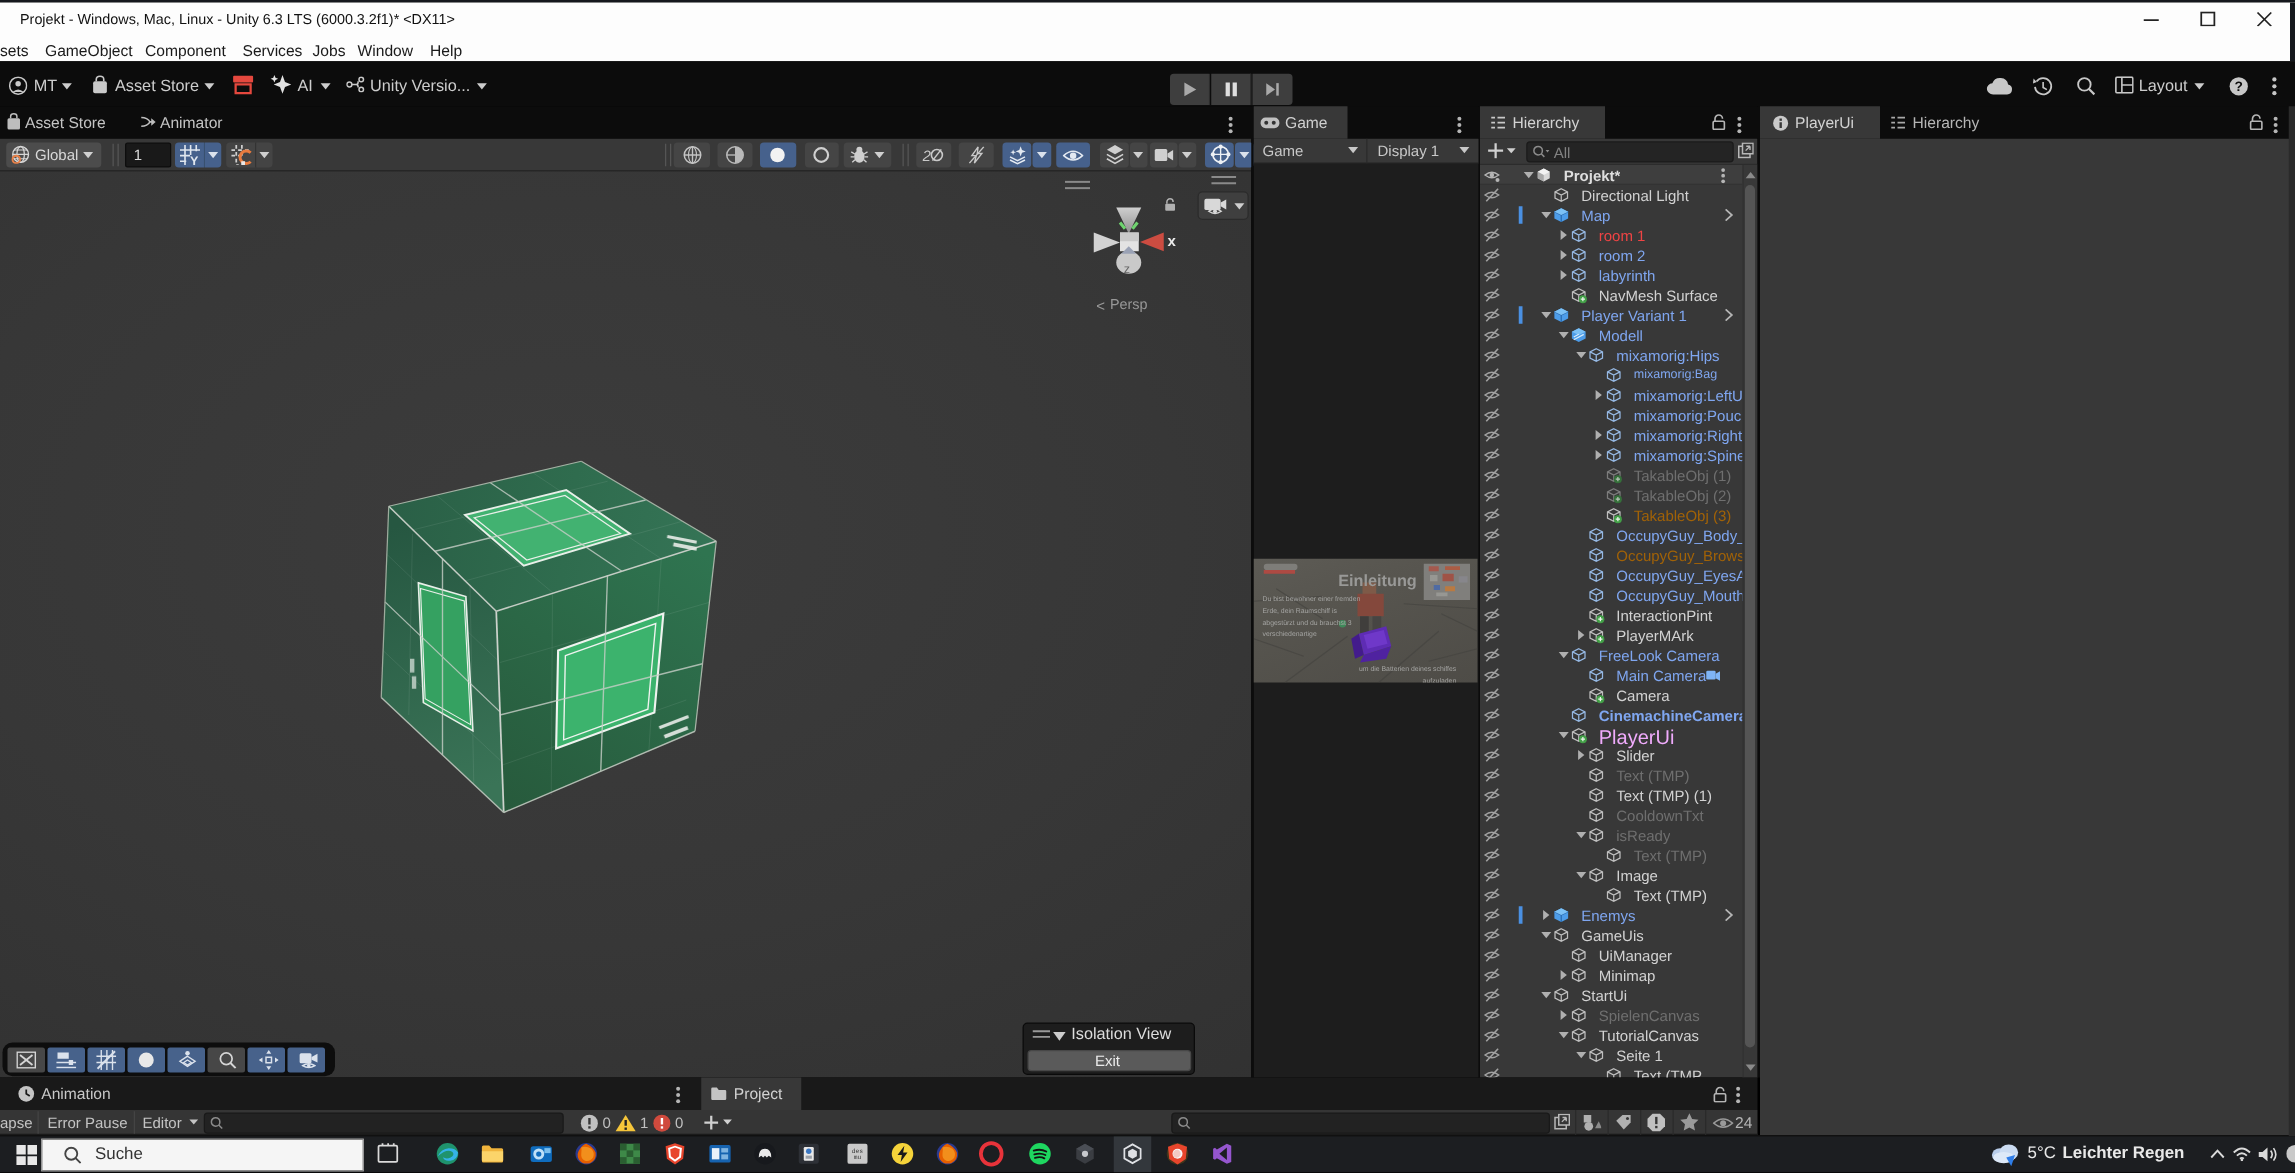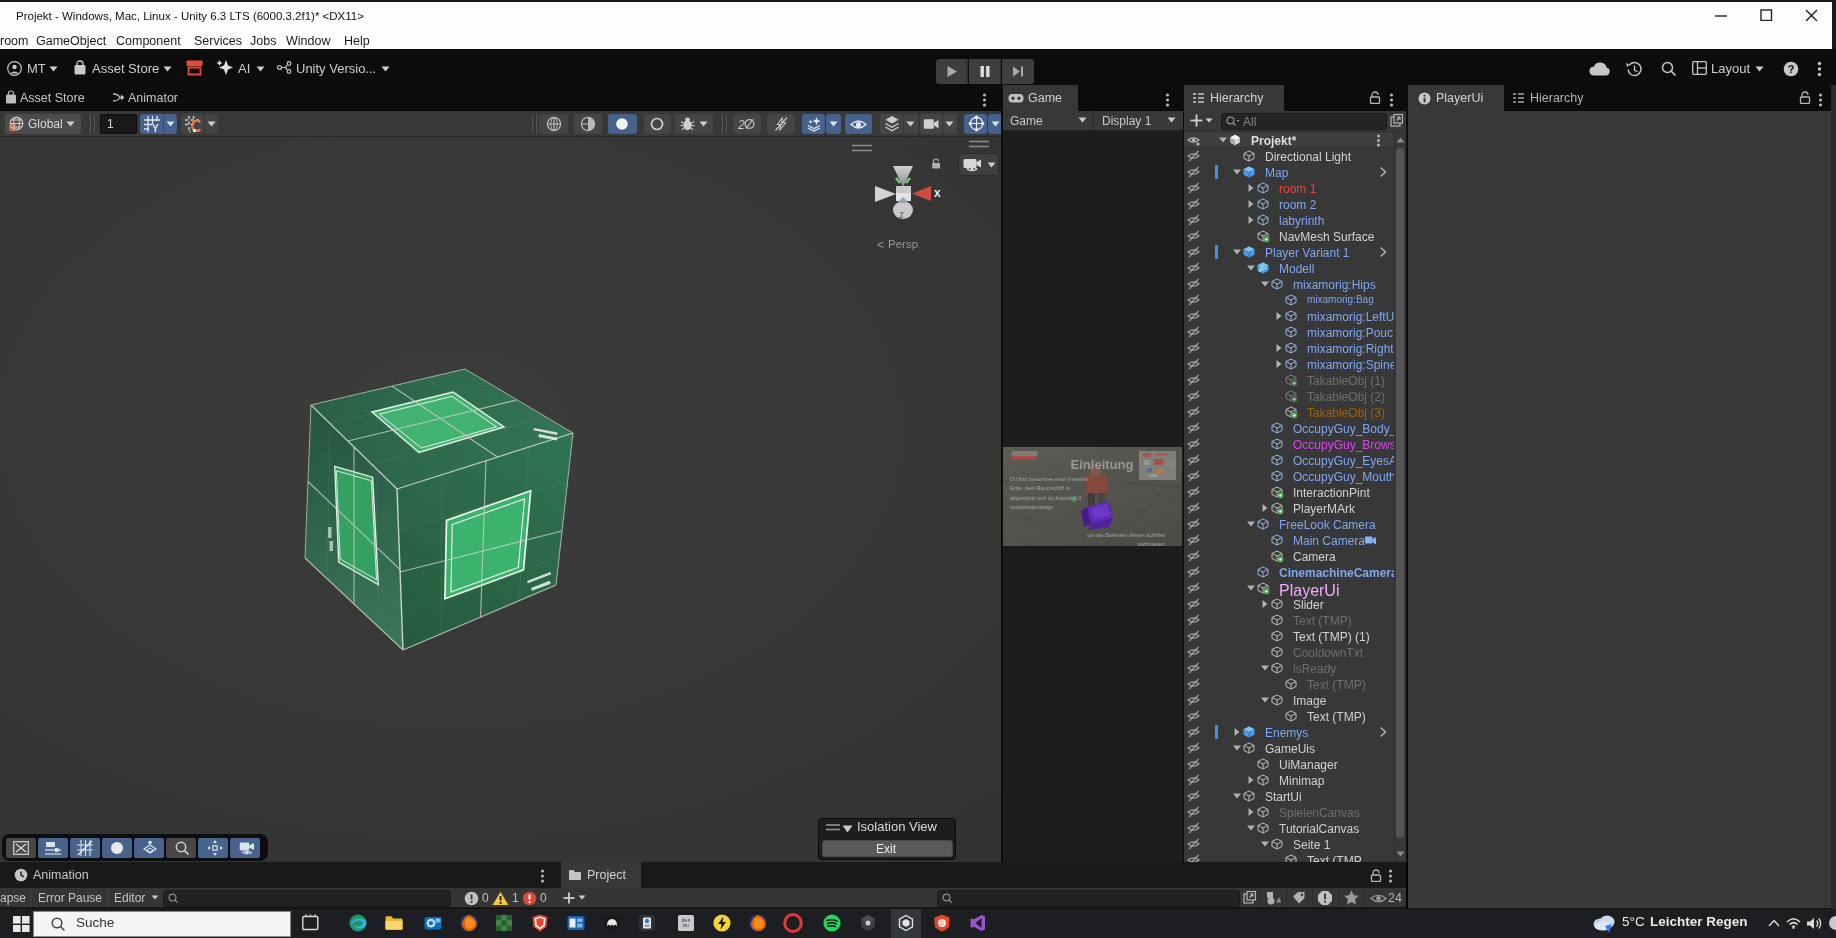--- a/index.html
+++ b/index.html
@@ -14,21 +14,21 @@
 <svg class="abs" style="left:1714px;top:10px;" width="14" height="12" viewBox="0 0 14 12">
     <line x1="1" y1="6" x2="13" y2="6" stroke="#222" stroke-width="1.4"></line>
   </svg>
 <svg class="abs" style="left:1760px;top:9px;" width="13" height="12" viewBox="0 0 13 12">
     <rect x="1" y="1" width="10.5" height="10.5" fill="none" stroke="#222" stroke-width="1.4"></rect>
   </svg>
 <svg class="abs" style="left:1805px;top:9px;" width="13" height="12" viewBox="0 0 13 12">
     <line x1="1" y1="1" x2="12" y2="12" stroke="#222" stroke-width="1.4"></line>
     <line x1="12" y1="1" x2="1" y2="12" stroke="#222" stroke-width="1.4"></line>
   </svg>
-<div class="txt" style="left:0px;top:34px;font-size:12.5px;color:#1a1a1a;font-weight:400;">room</div>
+<div class="txt" style="left:0px;top:34px;font-size:12.5px;color:#1a1a1a;font-weight:400;">sets</div>
 <div class="txt" style="left:36px;top:34px;font-size:12.5px;color:#1a1a1a;font-weight:400;">GameObject</div>
 <div class="txt" style="left:116px;top:34px;font-size:12.5px;color:#1a1a1a;font-weight:400;">Component</div>
 <div class="txt" style="left:194px;top:34px;font-size:12.5px;color:#1a1a1a;font-weight:400;">Services</div>
 <div class="txt" style="left:250px;top:34px;font-size:12.5px;color:#1a1a1a;font-weight:400;">Jobs</div>
 <div class="txt" style="left:286px;top:34px;font-size:12.5px;color:#1a1a1a;font-weight:400;">Window</div>
 <div class="txt" style="left:344px;top:34px;font-size:12.5px;color:#1a1a1a;font-weight:400;">Help</div>
 <div class="abs" style="left:0px;top:49px;width:1836px;height:36px;background:#0c0c0c;"></div>
 <svg class="abs" style="left:7px;top:61px;" width="15" height="15" viewBox="0 0 15 15">
     <circle cx="7.5" cy="7.5" r="6.8" fill="none" stroke="#c9c9c9" stroke-width="1.2"></circle>
     <circle cx="7.5" cy="6" r="2.2" fill="#c9c9c9"></circle>
@@ -556,21 +556,21 @@
 <div class="txt" style="left:1293px;top:277.5px;font-size:12px;color:#7fa6f0;font-weight:400;max-width:103px;overflow:hidden;">mixamorig:Hips</div>
 <div class="txt" style="left:1307px;top:293.5px;font-size:10px;color:#7fa6f0;font-weight:400;max-width:89px;overflow:hidden;">mixamorig:Bag</div>
 <div class="txt" style="left:1307px;top:309.5px;font-size:12px;color:#7fa6f0;font-weight:400;max-width:89px;overflow:hidden;">mixamorig:LeftU</div>
 <div class="txt" style="left:1307px;top:325.5px;font-size:12px;color:#7fa6f0;font-weight:400;max-width:89px;overflow:hidden;">mixamorig:Pouc</div>
 <div class="txt" style="left:1307px;top:341.5px;font-size:12px;color:#7fa6f0;font-weight:400;max-width:89px;overflow:hidden;">mixamorig:Right</div>
 <div class="txt" style="left:1307px;top:357.5px;font-size:12px;color:#7fa6f0;font-weight:400;max-width:89px;overflow:hidden;">mixamorig:Spine</div>
 <div class="txt" style="left:1307px;top:373.5px;font-size:12px;color:#6f6f6f;font-weight:400;max-width:89px;overflow:hidden;">TakableObj&nbsp;(1)</div>
 <div class="txt" style="left:1307px;top:389.5px;font-size:12px;color:#6f6f6f;font-weight:400;max-width:89px;overflow:hidden;">TakableObj&nbsp;(2)</div>
 <div class="txt" style="left:1307px;top:405.5px;font-size:12px;color:#a16207;font-weight:400;max-width:89px;overflow:hidden;">TakableObj&nbsp;(3)</div>
 <div class="txt" style="left:1293px;top:421.5px;font-size:12px;color:#7fa6f0;font-weight:400;max-width:103px;overflow:hidden;">OccupyGuy_Body_</div>
-<div class="txt" style="left:1293px;top:437.5px;font-size:12px;color:#d946ef;font-weight:400;max-width:103px;overflow:hidden;">OccupyGuy_Brows</div>
+<div class="txt" style="left:1293px;top:437.5px;font-size:12px;color:#a16207;font-weight:400;max-width:103px;overflow:hidden;">OccupyGuy_Brows</div>
 <div class="txt" style="left:1293px;top:453.5px;font-size:12px;color:#7fa6f0;font-weight:400;max-width:103px;overflow:hidden;">OccupyGuy_EyesA</div>
 <div class="txt" style="left:1293px;top:469.5px;font-size:12px;color:#7fa6f0;font-weight:400;max-width:103px;overflow:hidden;">OccupyGuy_Mouth</div>
 <div class="txt" style="left:1293px;top:485.5px;font-size:12px;color:#d2d2d2;font-weight:400;max-width:103px;overflow:hidden;">InteractionPint</div>
 <div class="txt" style="left:1293px;top:501.5px;font-size:12px;color:#d2d2d2;font-weight:400;max-width:103px;overflow:hidden;">PlayerMArk</div>
 <div class="txt" style="left:1279px;top:517.5px;font-size:12px;color:#7fa6f0;font-weight:400;max-width:117px;overflow:hidden;">FreeLook&nbsp;Camera</div>
 <div class="txt" style="left:1293px;top:533.5px;font-size:12px;color:#7fa6f0;font-weight:400;max-width:103px;overflow:hidden;">Main&nbsp;Camera</div>
 <div class="txt" style="left:1293px;top:549.5px;font-size:12px;color:#d2d2d2;font-weight:400;max-width:103px;overflow:hidden;">Camera</div>
 <div class="txt" style="left:1279px;top:565.5px;font-size:12px;color:#7fa6f0;font-weight:700;max-width:117px;overflow:hidden;">CinemachineCamera</div>
 <div class="txt" style="left:1279px;top:581.5px;font-size:16px;color:#f0abfc;font-weight:400;max-width:117px;overflow:hidden;">PlayerUi</div>
 <div class="txt" style="left:1293px;top:597.5px;font-size:12px;color:#d2d2d2;font-weight:400;max-width:103px;overflow:hidden;">Slider</div>

